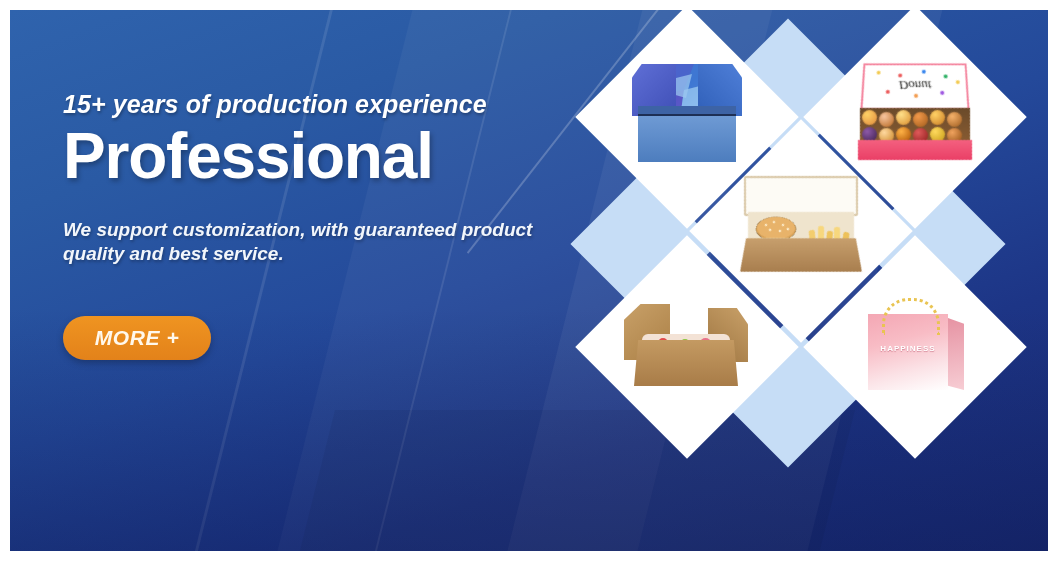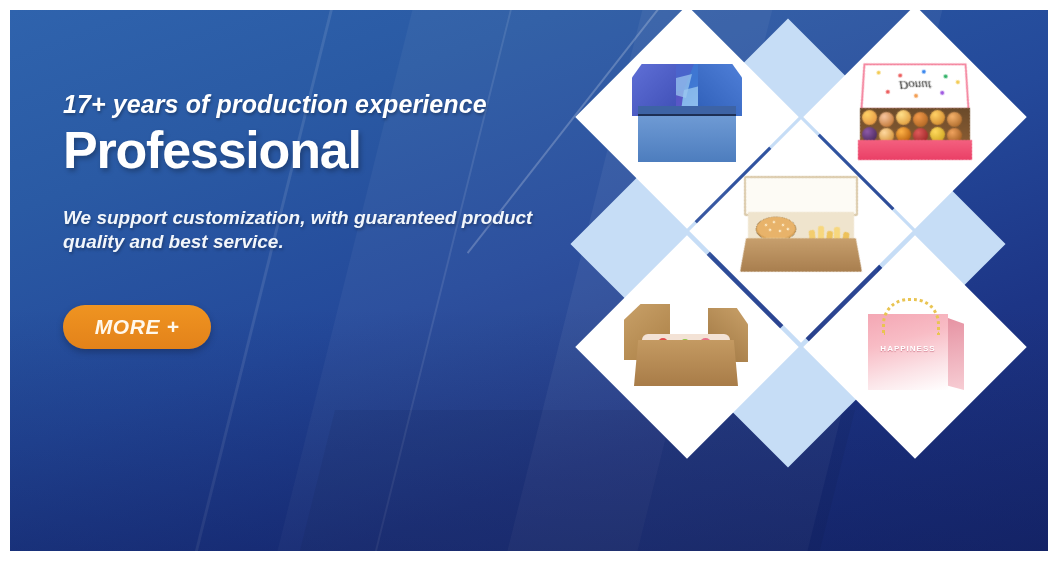--- a/index.html
+++ b/index.html
@@ -36,21 +36,21 @@
   .panel.p6{left:300px;top:400px;width:520px;height:200px;background:rgba(0,0,0,.06);
             transform:skewX(-14deg);}
 
   
   #copy{position:absolute;left:45px;top:80px;width:500px;z-index:6;}
   #eyebrow{
     font-size:25px;font-style:italic;font-weight:700;color:#ffffff;letter-spacing:.1px;
     text-shadow:1px 2px 3px rgba(0,0,0,.30);margin:0 0 6px 8px;white-space:nowrap;
   }
   #headline{
-    margin:0 0 0 8px;color:#ffffff;font-weight:700;font-size:52px;line-height:.98;
+    margin:0 0 0 8px;color:#ffffff;font-weight:700;font-size:64px;line-height:.98;
     letter-spacing:-1.2px;text-shadow:2px 3px 5px rgba(0,0,0,.28);
   }
   #headline .hl{display:block;}
   #subcopy{
     margin:30px 0 0 8px;color:#f2f6fb;font-style:italic;font-weight:600;font-size:19px;
     line-height:1.28;max-width:475px;text-shadow:1px 2px 3px rgba(0,0,0,.28);
   }
   #more-btn{
     margin:32px 0 0 8px;display:inline-flex;align-items:center;justify-content:center;
     width:148px;height:44px;border:0;border-radius:26px;
@@ -150,21 +150,21 @@
   <div id="stage">
 
     <div class="panel p1"></div>
     <div class="panel p2"></div>
     <div class="panel p3"></div>
     <div class="panel p4"></div>
     <div class="panel p5"></div>
     <div class="panel p6"></div>
 
     <div id="copy">
-      <div id="eyebrow">17+ years of production experience</div>
+      <div id="eyebrow">15+ years of production experience</div>
       <div id="headline">
         <span class="hl">Professional</span>
       </div>
       <div id="subcopy">We support customization, with guaranteed product quality and best service.</div>
       <br>
       <button id="more-btn">MORE +</button>
     </div>
 
     <div id="mosaic">
 

